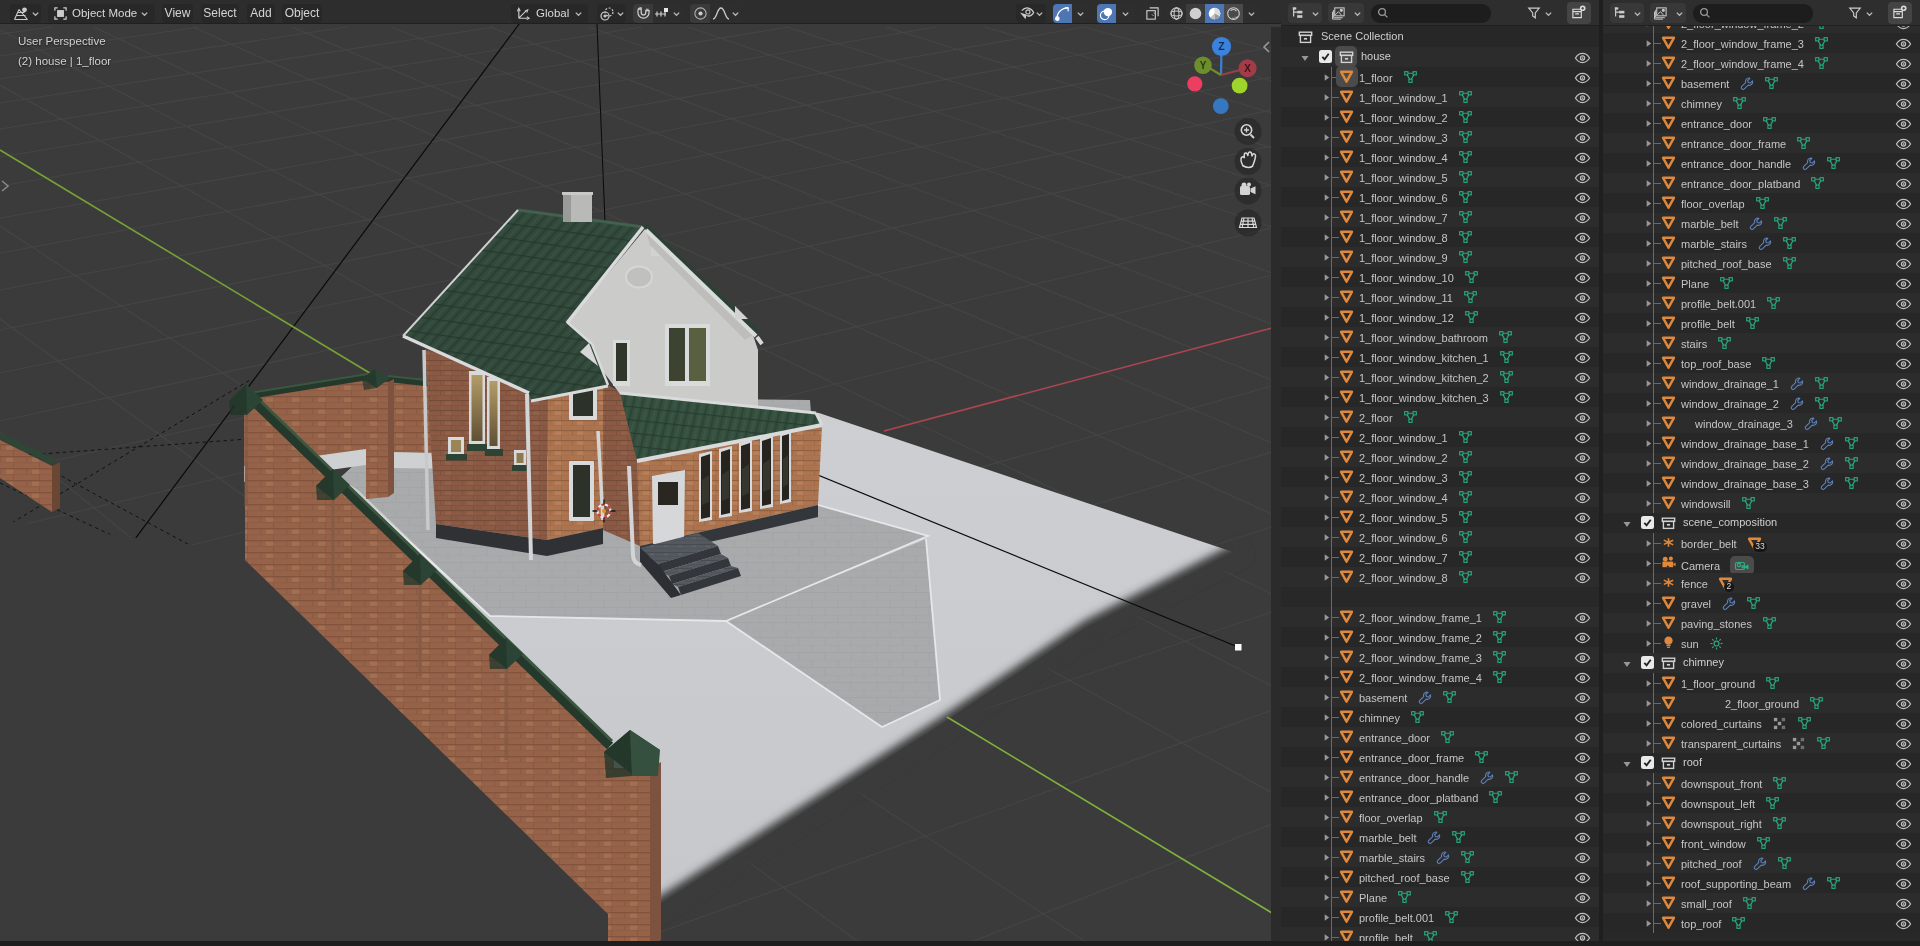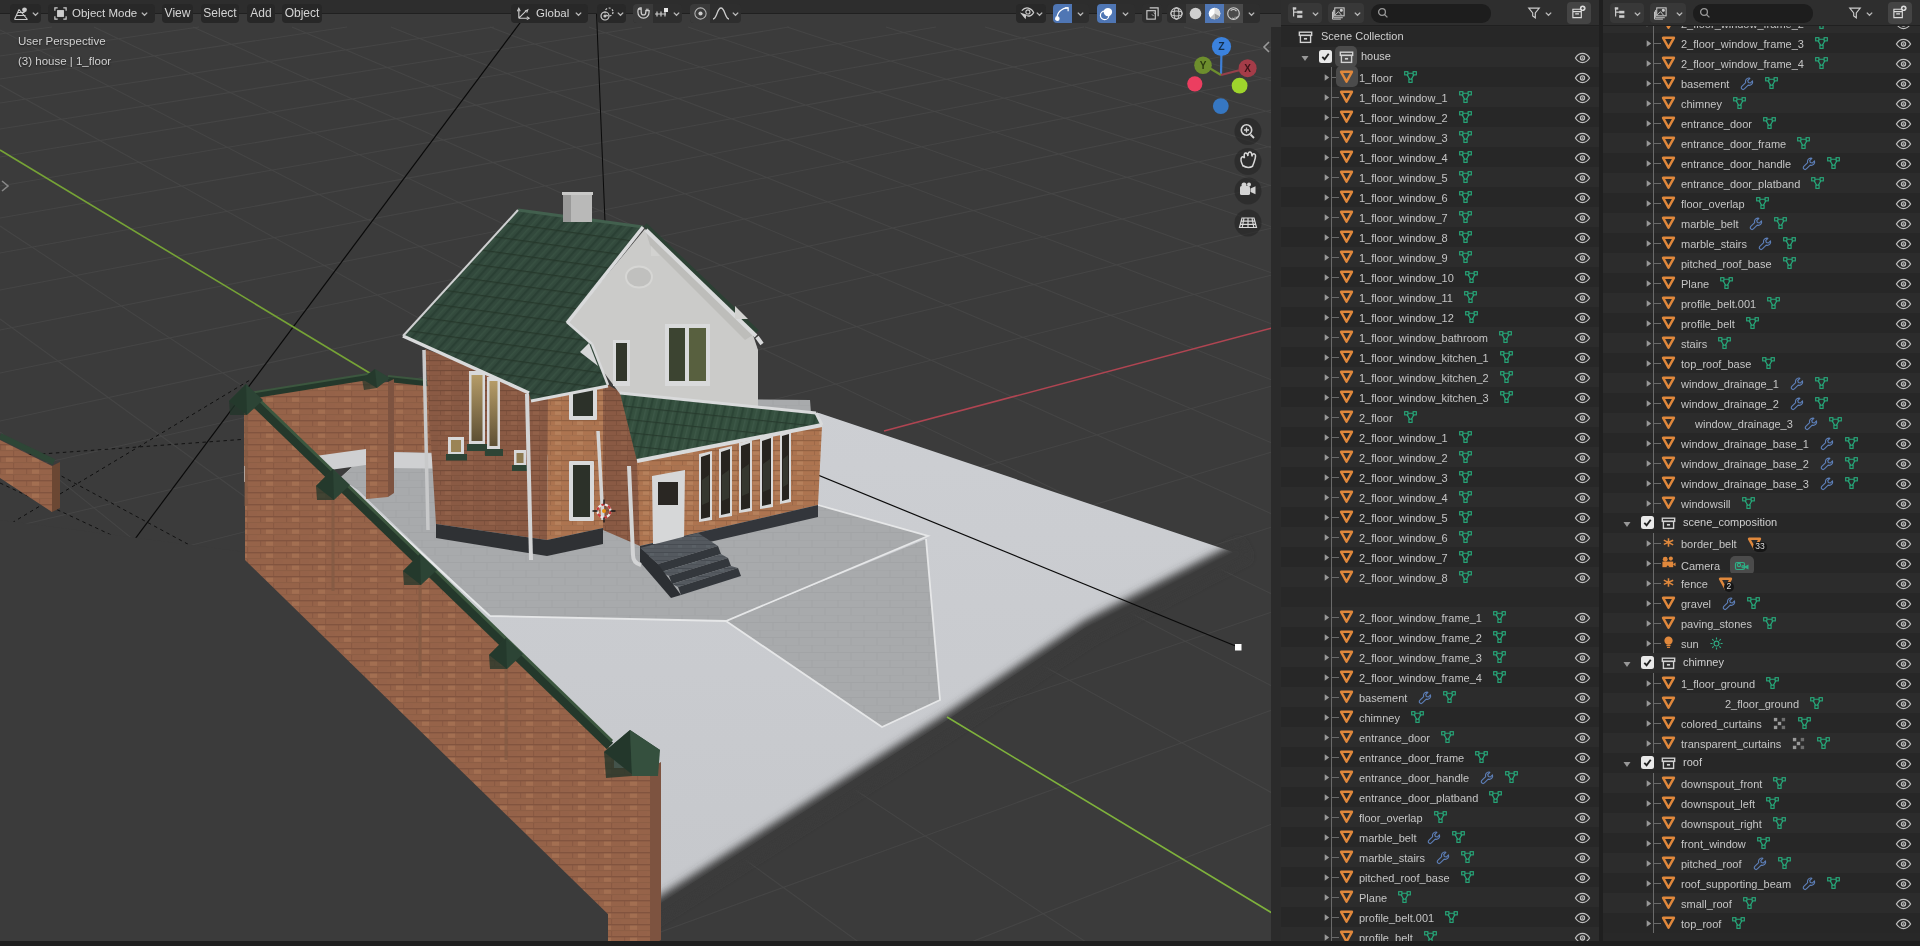--- a/index.html
+++ b/index.html
@@ -1,16 +1,16 @@
 <!DOCTYPE html>
 <html><head><meta charset="utf-8"><style>
 *{margin:0;padding:0;box-sizing:border-box}
 html,body{width:1920px;height:946px;overflow:hidden;background:#202020;font-family:"Liberation Sans",sans-serif;}
 .vp{position:absolute;left:0;top:0;width:1281px;height:946px;background:#3b3b3b;}
-.hdr{position:absolute;left:0;top:0;width:100%;height:14px;background:#2d2d2d;border-bottom:1px solid #202020;z-index:30;}
+.hdr{position:absolute;left:0;top:0;width:100%;height:24px;background:#2d2d2d;border-bottom:1px solid #202020;z-index:30;}
 .pill{position:absolute;top:4px;height:19px;background:#282828;border-radius:4px;color:#d8d8d8;font-size:11.5px;line-height:19px;}
 .mpill{position:absolute;top:4px;height:19px;background:#272727;border-radius:4px;color:#d4d4d4;font-size:12px;line-height:19px;text-align:center;}
 .ovl{position:absolute;color:#d2d2d2;font-size:11.5px;z-index:20;text-shadow:0 1px 2px rgba(0,0,0,.6)}
 .panel{position:absolute;top:0;height:946px;background:#282828;overflow:hidden;}
 .phdr{position:absolute;left:0;top:0;width:100%;height:26px;background:#2e2e2e;border-bottom:1px solid #202020;z-index:10;}
 .row{position:absolute;left:0;width:100%;height:20px;}
 .odd{background:#2c2c2c;}
 .even{background:#272727;}
 .rname{position:absolute;top:3px;font-size:11px;color:#c5c5c5;white-space:nowrap;}
 .eye{position:absolute;right:8px;top:3px;}
@@ -495,21 +495,21 @@
           <path d="M10 11.5 a1 1 0 0 0 2-.5M7 12.5 a1 1 0 0 0 2 0" stroke="#ccc" stroke-width="1" fill="none"></path>
         </svg>
       </div>
       <div style="position:absolute;left:1243px;top:4px;width:17px;height:19px;background:#2e2e2e;border-radius:0 4px 4px 0;">
         <svg width="9" height="9" style="position:absolute;left:4px;top:5px" viewBox="0 0 10 10">
           <path d="M2 4 5 7 8 4" stroke="#bbb" stroke-width="1.4" fill="none"></path>
         </svg>
       </div>
     </div>
 <div class="ovl" style="left:18px;top:35px;">User Perspective</div>
-<div class="ovl" style="left:18px;top:55px;">(3) house | 1_floor</div>
+<div class="ovl" style="left:18px;top:55px;">(2) house | 1_floor</div>
 <svg width="10" height="16" style="position:absolute;left:0px;top:178px" viewBox="0 0 10 16">
       <path d="M2 3 8 8 2 13" stroke="#888" stroke-width="1.6" fill="none"></path>
     </svg>
 </div>
 <div class="panel" style="left:1281px;width:318px;">
 <div class="row even" style="top:27px;">
       <svg width="17" height="17" style="position:absolute;left:16px;top:2px">
         <use href="#i-coll"></use>
       </svg>
       <span class="rname" style="left:40px;color:#cfcfcf">Scene Collection</span>

